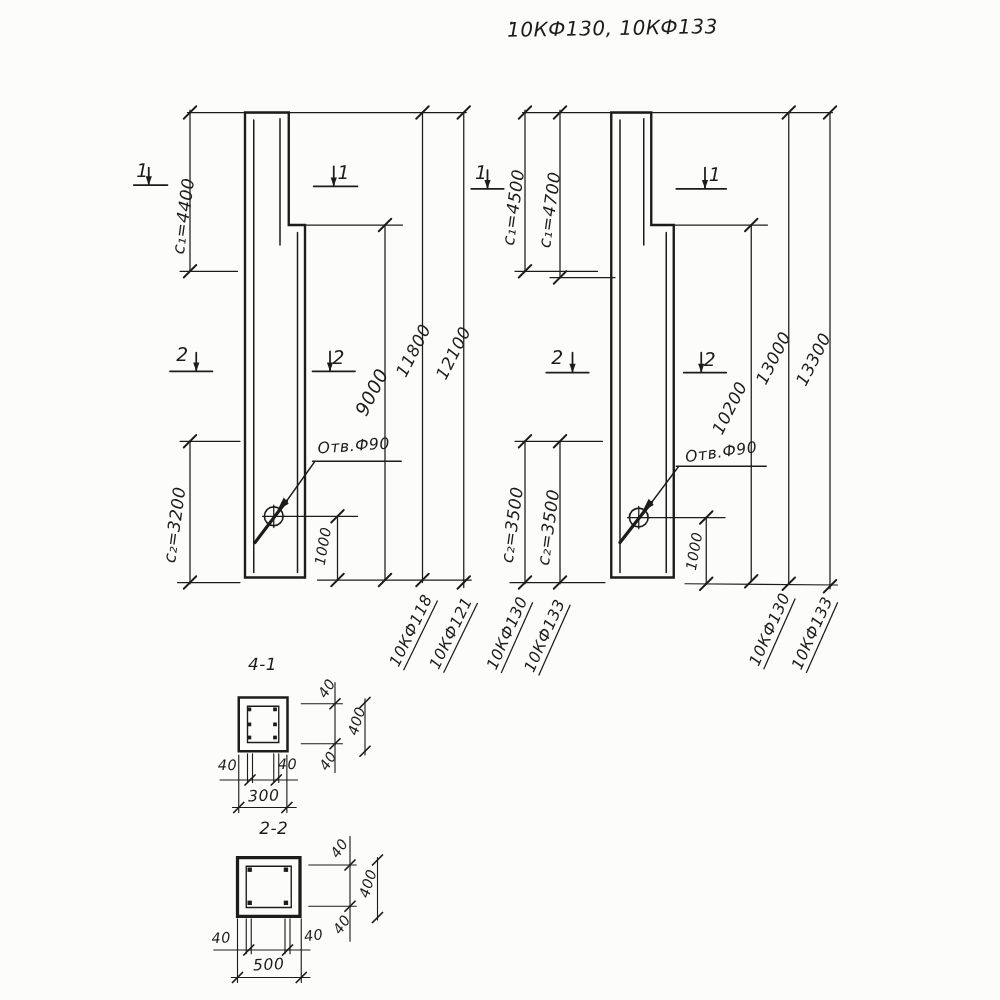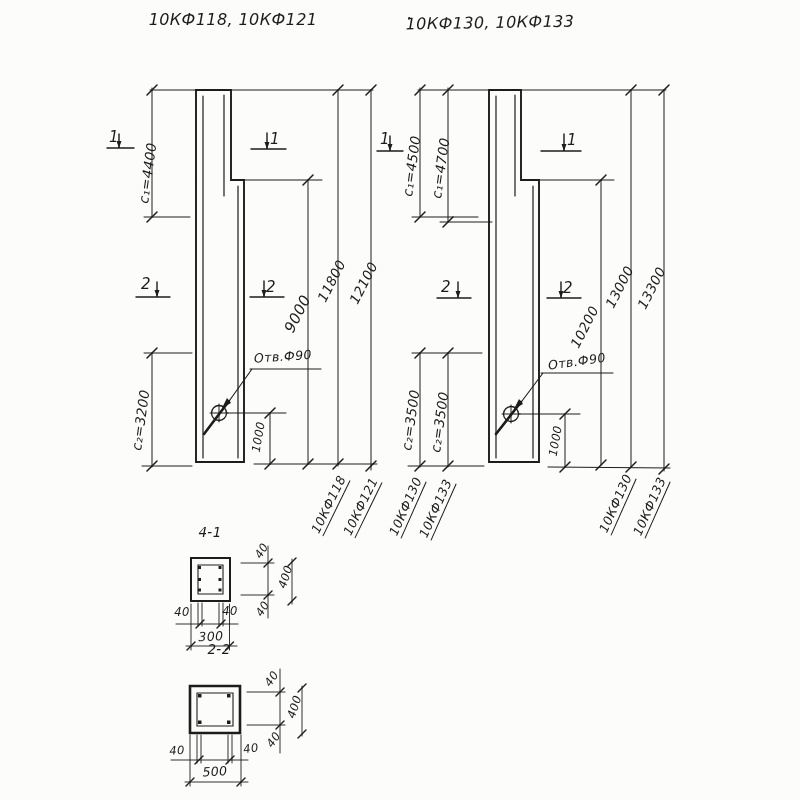--- a/index.html
+++ b/index.html
@@ -136,21 +136,20 @@
                M190,735 L190,786 M241,735 L241,786 M185,782 L248,782
                M280,669 L280,753 M247,692 L285,692 M247,725 L285,725
                M302,686 L302,736"></path>
       <path stroke-width="1.4" d="M195,764 L203,756 M226,764 L234,756
                M186,786 L194,778 M237,786 L245,778
                M276,696 L284,688 M276,729 L284,721
                M298,692 L306,684 M298,738 L306,730"></path>
     </g>
   </svg>
 
-  <div class="lbl f16" style="left:233px;top:20px;">10КФ118, 10КФ121</div>
   <div class="lbl f16" style="left:409px;top:19px;">·</div>
   <div class="lbl f16" style="left:490px;top:23px;--r:-1deg;">10КФ130, 10КФ133</div>
 
   <div class="lbl f14" style="left:148px;top:173px;--r:-82deg;">c₁=4400</div>
   <div class="lbl f14" style="left:141px;top:420px;--r:-82deg;">c₂=3200</div>
   <div class="lbl f15" style="left:298px;top:314px;--r:-63deg;">9000</div>
   <div class="lbl f14" style="left:332px;top:281px;--r:-63deg;">11800</div>
   <div class="lbl f14" style="left:364px;top:283px;--r:-63deg;">12100</div>
   <div class="lbl f13 u" style="left:330px;top:505px;--r:-64deg;">10КФ118</div>
   <div class="lbl f13 u" style="left:362px;top:507px;--r:-64deg;">10КФ121</div>
@@ -180,21 +179,21 @@
   <div class="lbl f15" style="left:568px;top:288px;">2</div>
 
   <div class="lbl f14" style="left:210px;top:533px;">4-1</div>
   <div class="lbl f12" style="left:262px;top:551px;--r:-58deg;">40</div>
   <div class="lbl f12" style="left:286px;top:577px;--r:-72deg;">400</div>
   <div class="lbl f12" style="left:263px;top:609px;--r:-58deg;">40</div>
   <div class="lbl f12" style="left:182px;top:613px;">40</div>
   <div class="lbl f12" style="left:230px;top:612px;">40</div>
   <div class="lbl f13" style="left:211px;top:637px;--r:-2deg;">300</div>
 
-  <div class="lbl f14" style="left:219px;top:650px;">2-2</div>
+  <div class="lbl f14" style="left:219px;top:664px;">2-2</div>
   <div class="lbl f12" style="left:272px;top:679px;--r:-55deg;">40</div>
   <div class="lbl f12" style="left:295px;top:707px;--r:-72deg;">400</div>
   <div class="lbl f12" style="left:274px;top:740px;--r:-55deg;">40</div>
   <div class="lbl f12" style="left:177px;top:751px;--r:-3deg;">40</div>
   <div class="lbl f12" style="left:251px;top:749px;--r:-8deg;">40</div>
   <div class="lbl f13" style="left:215px;top:772px;--r:-3deg;">500</div>
 
 </div>
 
 </body></html>

